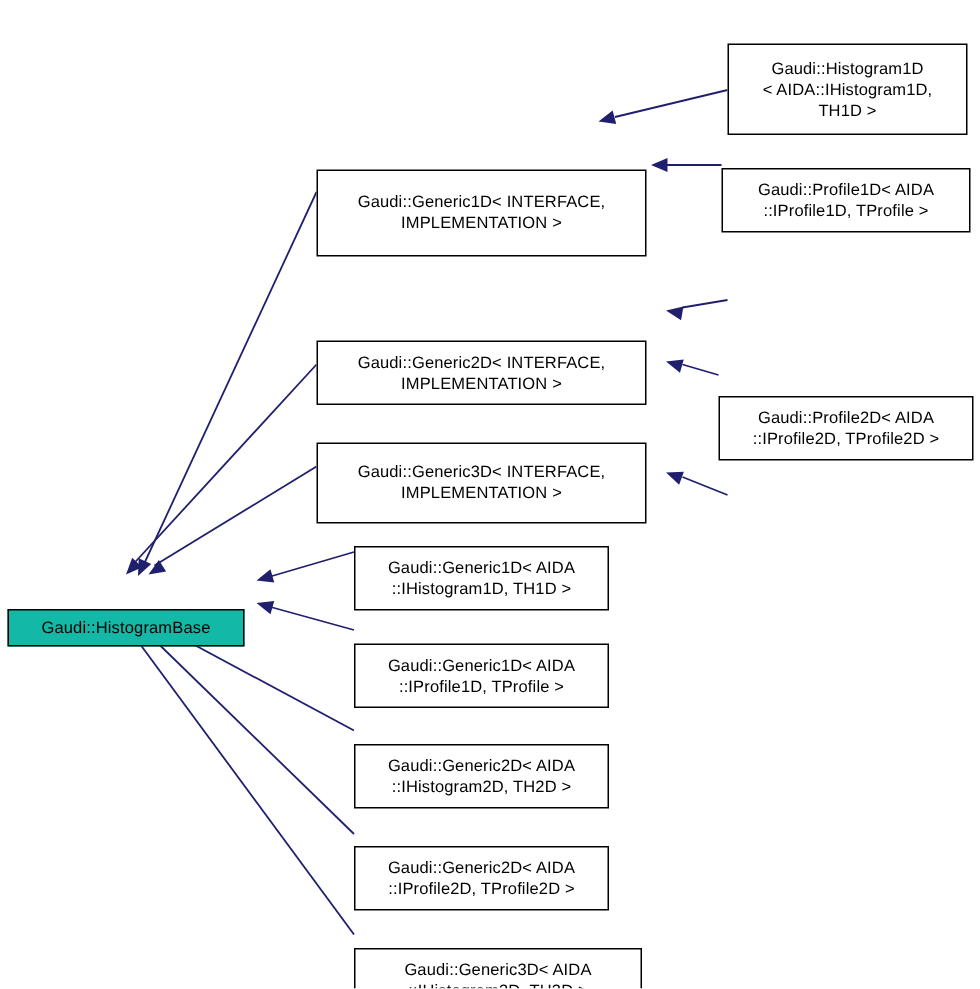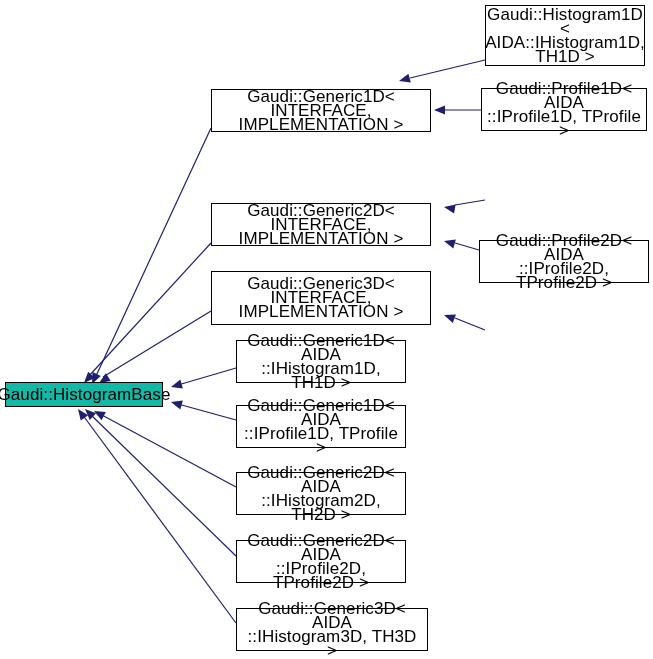--- a/index.html
+++ b/index.html
@@ -25,25 +25,26 @@
   }
   .node {
     position: absolute;
     box-sizing: border-box;
     border: 1px solid #000000;
     background: #ffffff;
     display: flex;
     align-items: center;
     justify-content: center;
     text-align: center;
-    font-size: 17px;
+    font-size: 11px;
     line-height: 14px;
     color: #000000;
     letter-spacing: 0.1px;
     z-index: 2;
+    margin-top: 24px;
   }
   .node.root {
     background: #14b8a6;
     border: 1px solid #000000;
   }
   .node .label {
     display: block;
     padding: 0 4px;
     white-space: pre-line;
   }
@@ -79,21 +80,21 @@
       <path d="M 479,250 L 455,243" stroke="#1f1f6e" stroke-width="1.2" fill="none"></path>
       <polygon points="0,0 -11,-4.6 -11,4.6" fill="#1f1f6e" transform="translate(444,241) rotate(196)"></polygon>
       <path d="M 485,330 L 455,318" stroke="#1f1f6e" stroke-width="1.2" fill="none"></path>
       <polygon points="0,0 -11,-4.6 -11,4.6" fill="#1f1f6e" transform="translate(444,315) rotate(200)"></polygon>
     </svg>
 
   <div class="node root" id="n-histogram-base" style="left: 5px; top: 382px; width: 158px; height: 25px;">
     <span class="label">Gaudi::HistogramBase</span>
   </div>
 
-<div class="node" style="left: 211px; top: 89px; width: 220px; height: 43px;">
+<div class="node" style="left: 211px; top: 89px; width: 220px; height: 58px;">
       <span class="label">Gaudi::Generic1D&lt; INTERFACE,
 IMPLEMENTATION &gt;</span>
     </div>
     <div class="node" style="left: 211px; top: 203px; width: 220px; height: 43px;">
       <span class="label">Gaudi::Generic2D&lt; INTERFACE,
 IMPLEMENTATION &gt;</span>
     </div>
     <div class="node" style="left: 211px; top: 271px; width: 220px; height: 54px;">
       <span class="label">Gaudi::Generic3D&lt; INTERFACE,
 IMPLEMENTATION &gt;</span>

